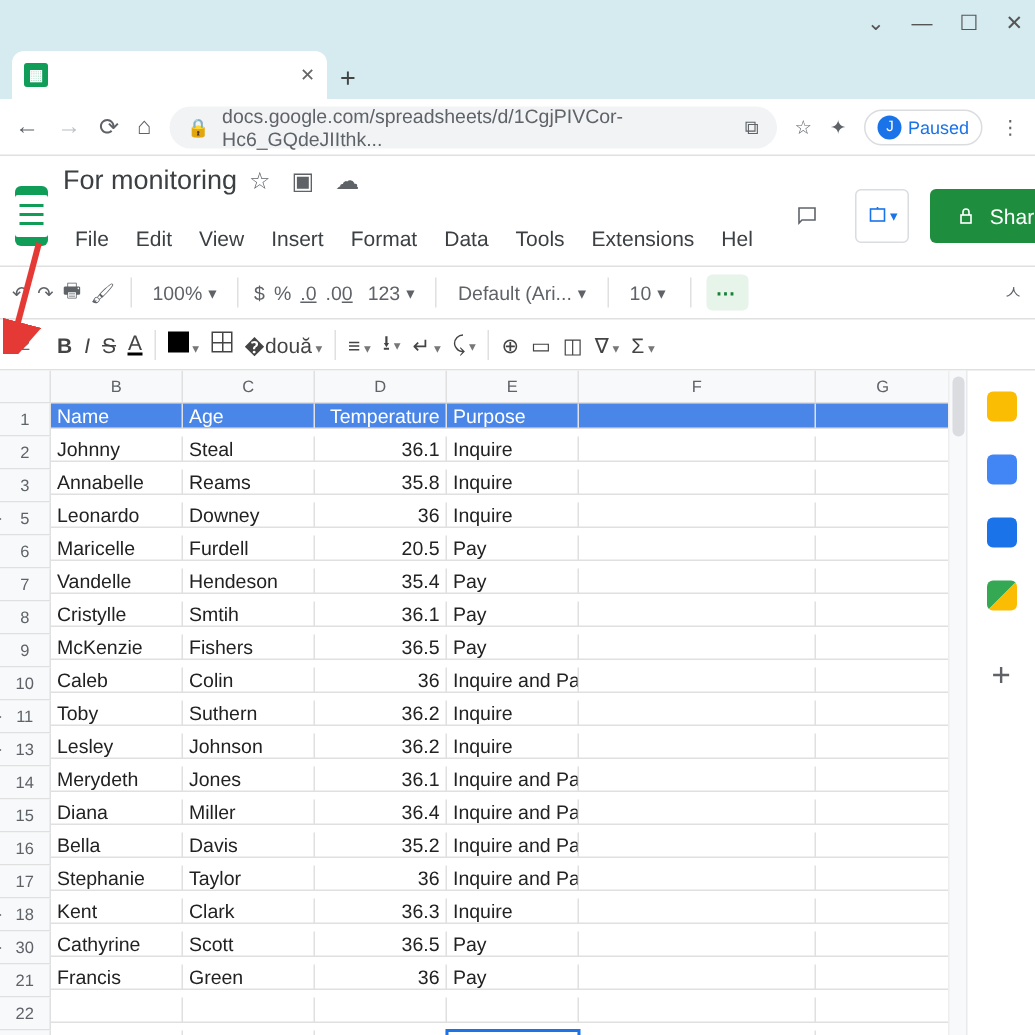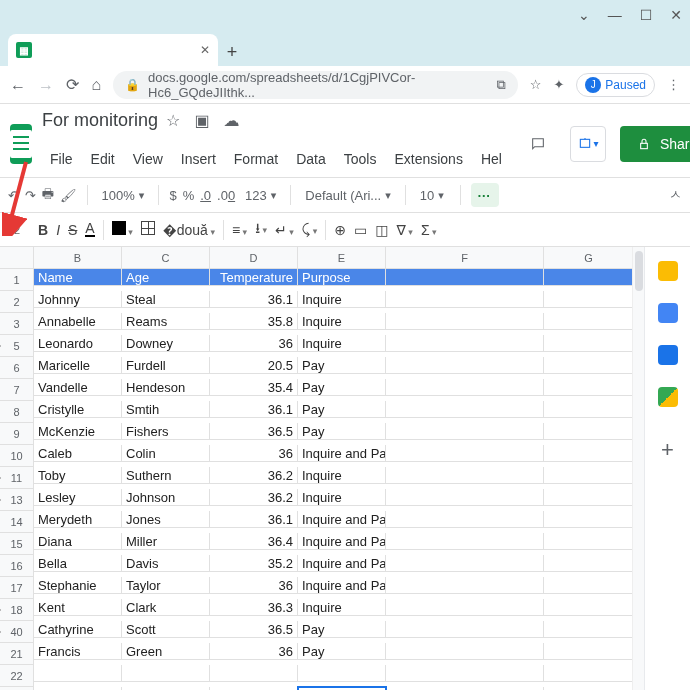--- a/index.html
+++ b/index.html
@@ -362,21 +362,21 @@
         <div class="cell">Inquire and Pay</div>
         <div class="cell"></div>
         <div class="cell"></div>
         <div class="rowhdr marker">18</div>
         <div class="cell">Kent</div>
         <div class="cell">Clark</div>
         <div class="cell num">36.3</div>
         <div class="cell">Inquire</div>
         <div class="cell"></div>
         <div class="cell"></div>
-        <div class="rowhdr marker">40</div>
+        <div class="rowhdr marker">30</div>
         <div class="cell">Cathyrine</div>
         <div class="cell">Scott</div>
         <div class="cell num">36.5</div>
         <div class="cell">Pay</div>
         <div class="cell"></div>
         <div class="cell"></div>
         <div class="rowhdr">21</div>
         <div class="cell">Francis</div>
         <div class="cell">Green</div>
         <div class="cell num">36</div>

